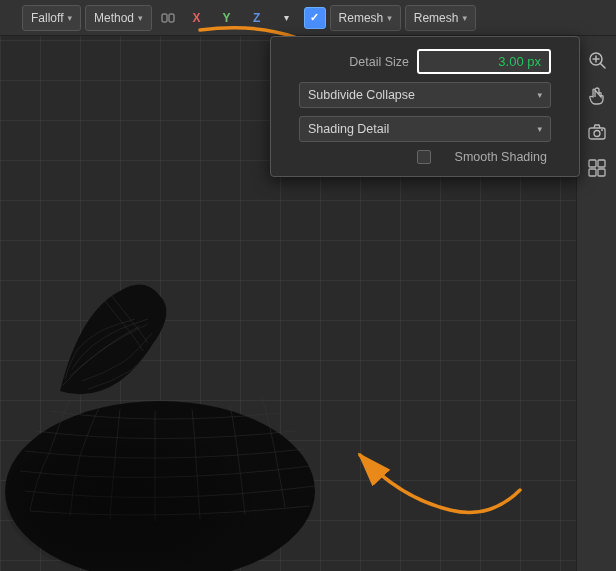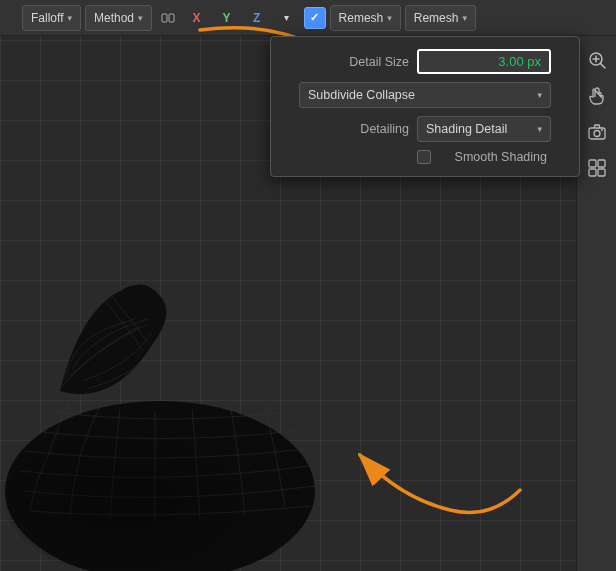--- a/index.html
+++ b/index.html
@@ -354,21 +354,20 @@
   <div class="panel-row">
     <div class="panel-value">
       <div class="panel-select">
         <span>Subdivide Collapse</span>
         <span class="chevron">▾</span>
       </div>
     </div>
   </div>
 
   <div class="panel-row">
-    <span class="panel-label">Detailing</span>
     <div class="panel-value">
       <div class="panel-select">
         <span>Shading Detail</span>
         <span class="chevron">▾</span>
       </div>
     </div>
   </div>
 
   <div class="smooth-row">
     <div class="checkbox-square"></div>

